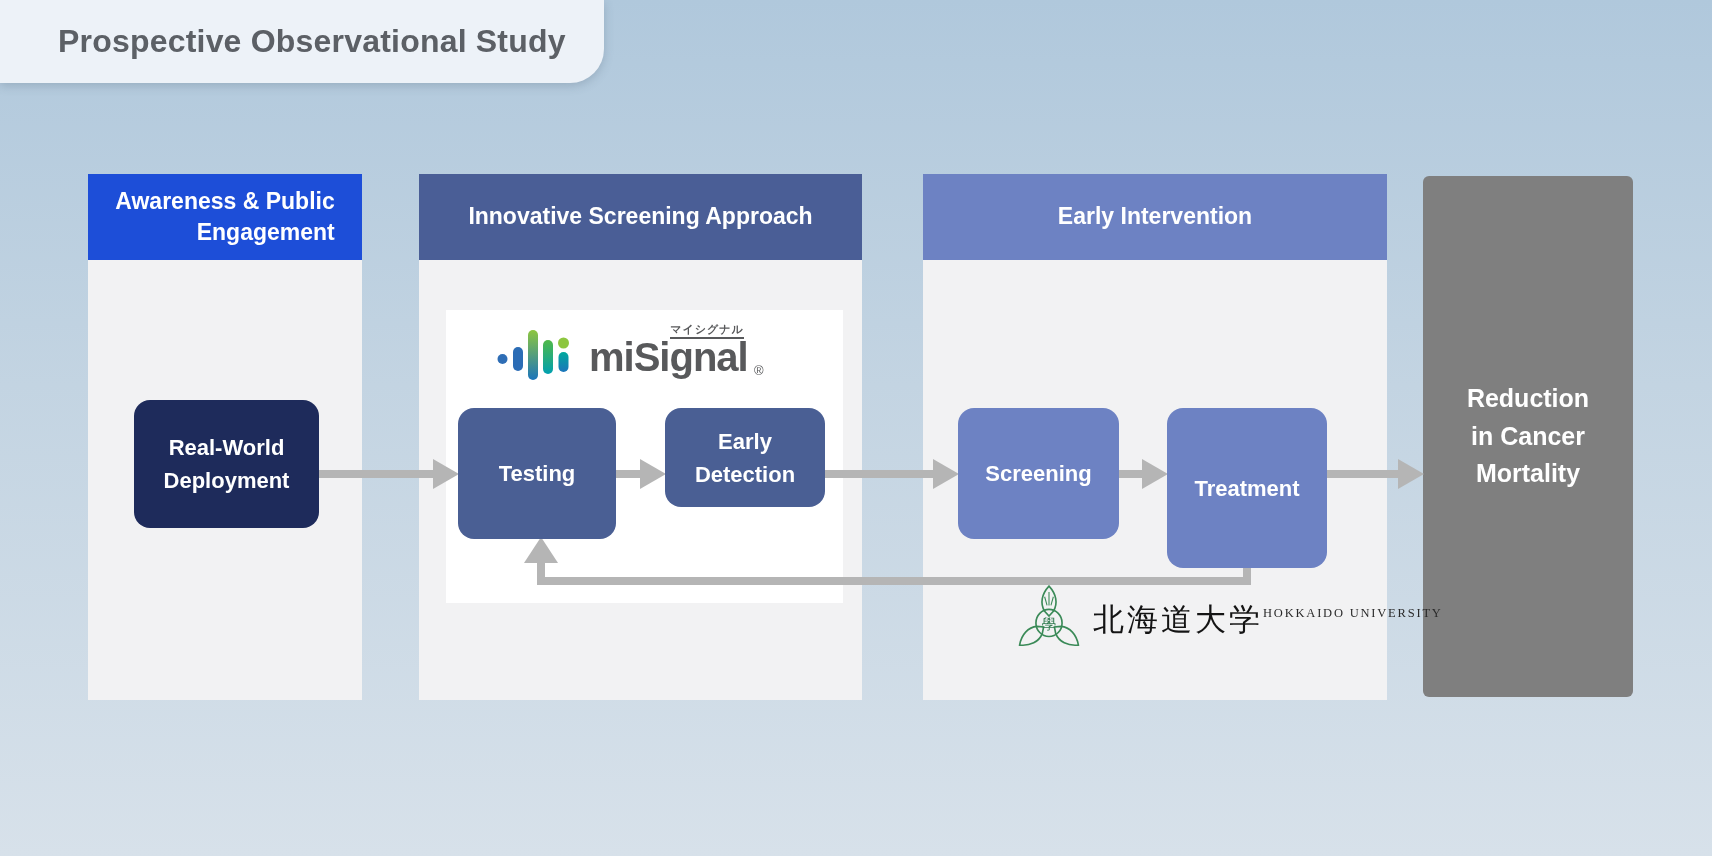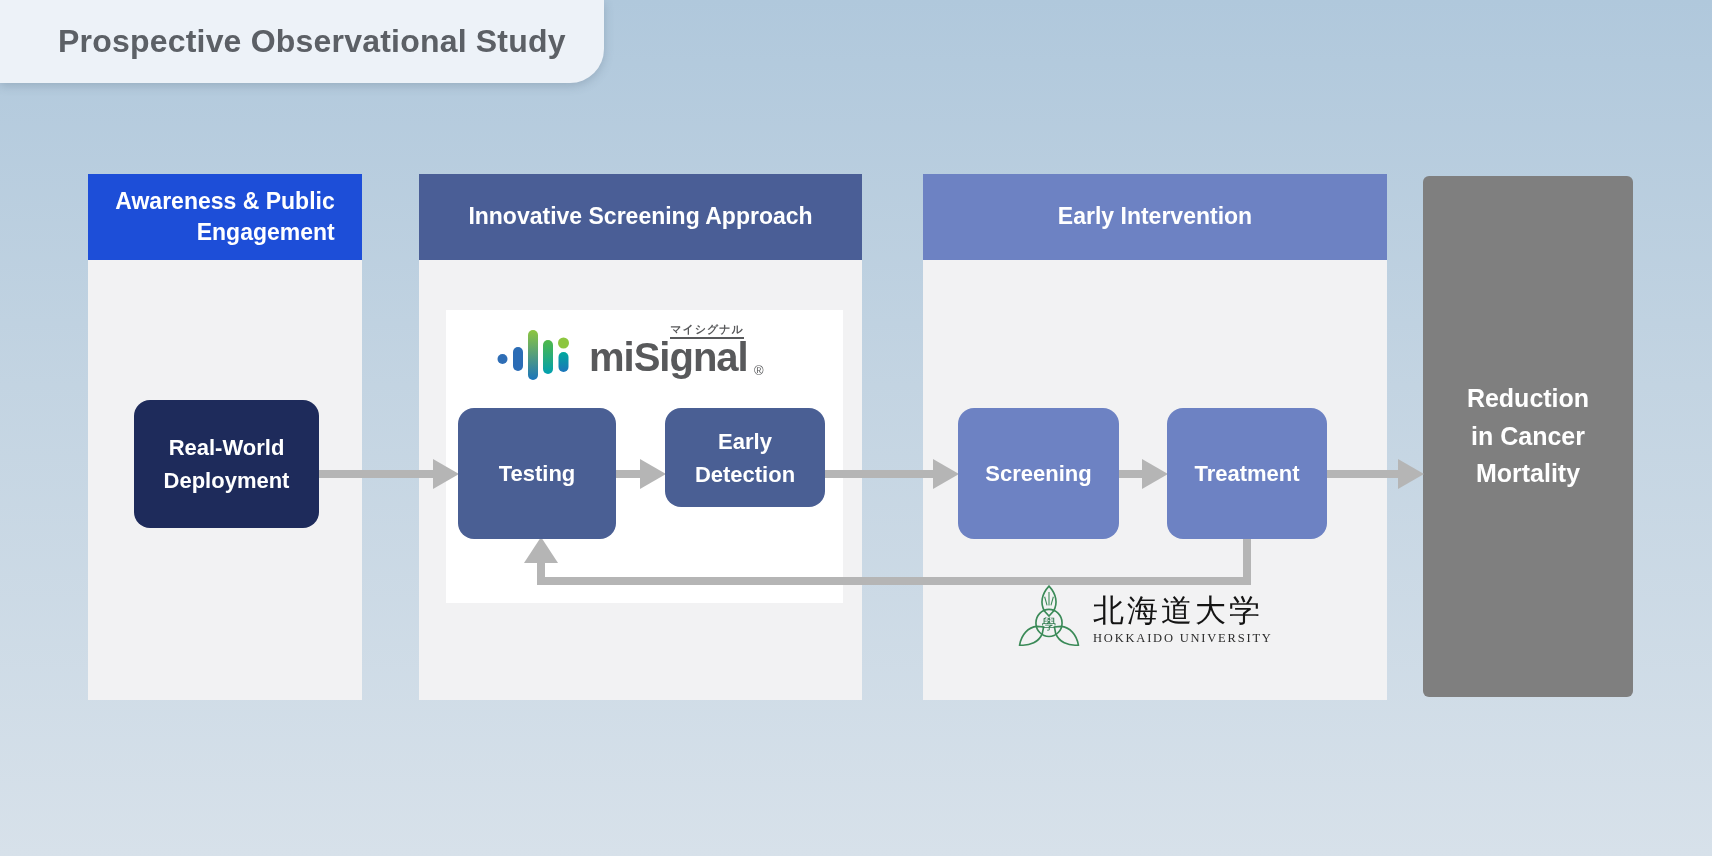--- a/index.html
+++ b/index.html
@@ -36,21 +36,21 @@
   
   .node{
     position:absolute;border-radius:16px;color:#fff;font-weight:600;font-size:22px;
     display:flex;align-items:center;justify-content:center;text-align:center;
     white-space:pre-line;line-height:1.5;z-index:4;
   }
   #box-rwd{left:134px;top:400px;width:185px;height:128px;background:#1e2b5b;}
   #box-testing{left:458px;top:408px;width:158px;height:131px;background:#4a5f94;}
   #box-ed{left:665px;top:408px;width:160px;height:99px;background:#4a5f94;}
   #box-diag{left:958px;top:408px;width:161px;height:131px;background:#6d82c3;}
-  #box-treat{left:1167px;top:408px;width:160px;height:131px;background:#6d82c3;}
+  #box-treat{left:1167px;top:408px;width:160px;height:160px;background:#6d82c3;}
 
   #outcome{
     position:absolute;left:1423px;top:176px;width:210px;height:521px;background:#7f7f7f;
     border-radius:6px;color:#fff;font-size:25px;font-weight:700;line-height:1.5;
     display:flex;align-items:center;justify-content:center;text-align:center;white-space:pre-line;z-index:2;
   }
 
   
   .arrow-layer{position:absolute;inset:0;z-index:3;pointer-events:none;}
   .aline{position:absolute;height:8px;background:#b5b5b5;}
@@ -62,21 +62,21 @@
   .misignal{position:absolute;left:497px;top:326px;height:62px;display:flex;align-items:center;gap:16px;z-index:3;}
   .misignal-text{position:relative;font-size:40px;font-weight:700;color:#58595b;letter-spacing:-1px;line-height:1;}
   .misignal-kana{
     position:absolute;top:-13px;right:4px;font-size:11px;font-weight:700;color:#58595b;
     letter-spacing:1px;border-bottom:2.5px solid #58595b;padding-bottom:2px;white-space:nowrap;
   }
   .misignal-reg{position:absolute;right:-16px;bottom:0;font-size:13px;font-weight:400;letter-spacing:0;color:#58595b;}
 
   
   .hokkaido{position:absolute;left:1018px;top:584px;display:flex;align-items:center;gap:13px;z-index:3;}
-  .hokkaido-textcol{display:flex;flex-direction:column;}
+  .hokkaido-textcol{display:flex;flex-direction:row;}
   .hokkaido-kanji{font-family:"Liberation Serif","DejaVu Serif",serif;font-size:31px;color:#141414;letter-spacing:3px;line-height:1.1;}
   .hokkaido-en{font-family:"Liberation Serif","DejaVu Serif",serif;font-size:12.5px;color:#2a2a2a;letter-spacing:1.8px;margin-top:3px;}
 </style>
 </head>
 <body>
 
 <div id="canvas">
 
   <div class="badge">
     <span class="badge-text">Prospective Observational Study</span>

